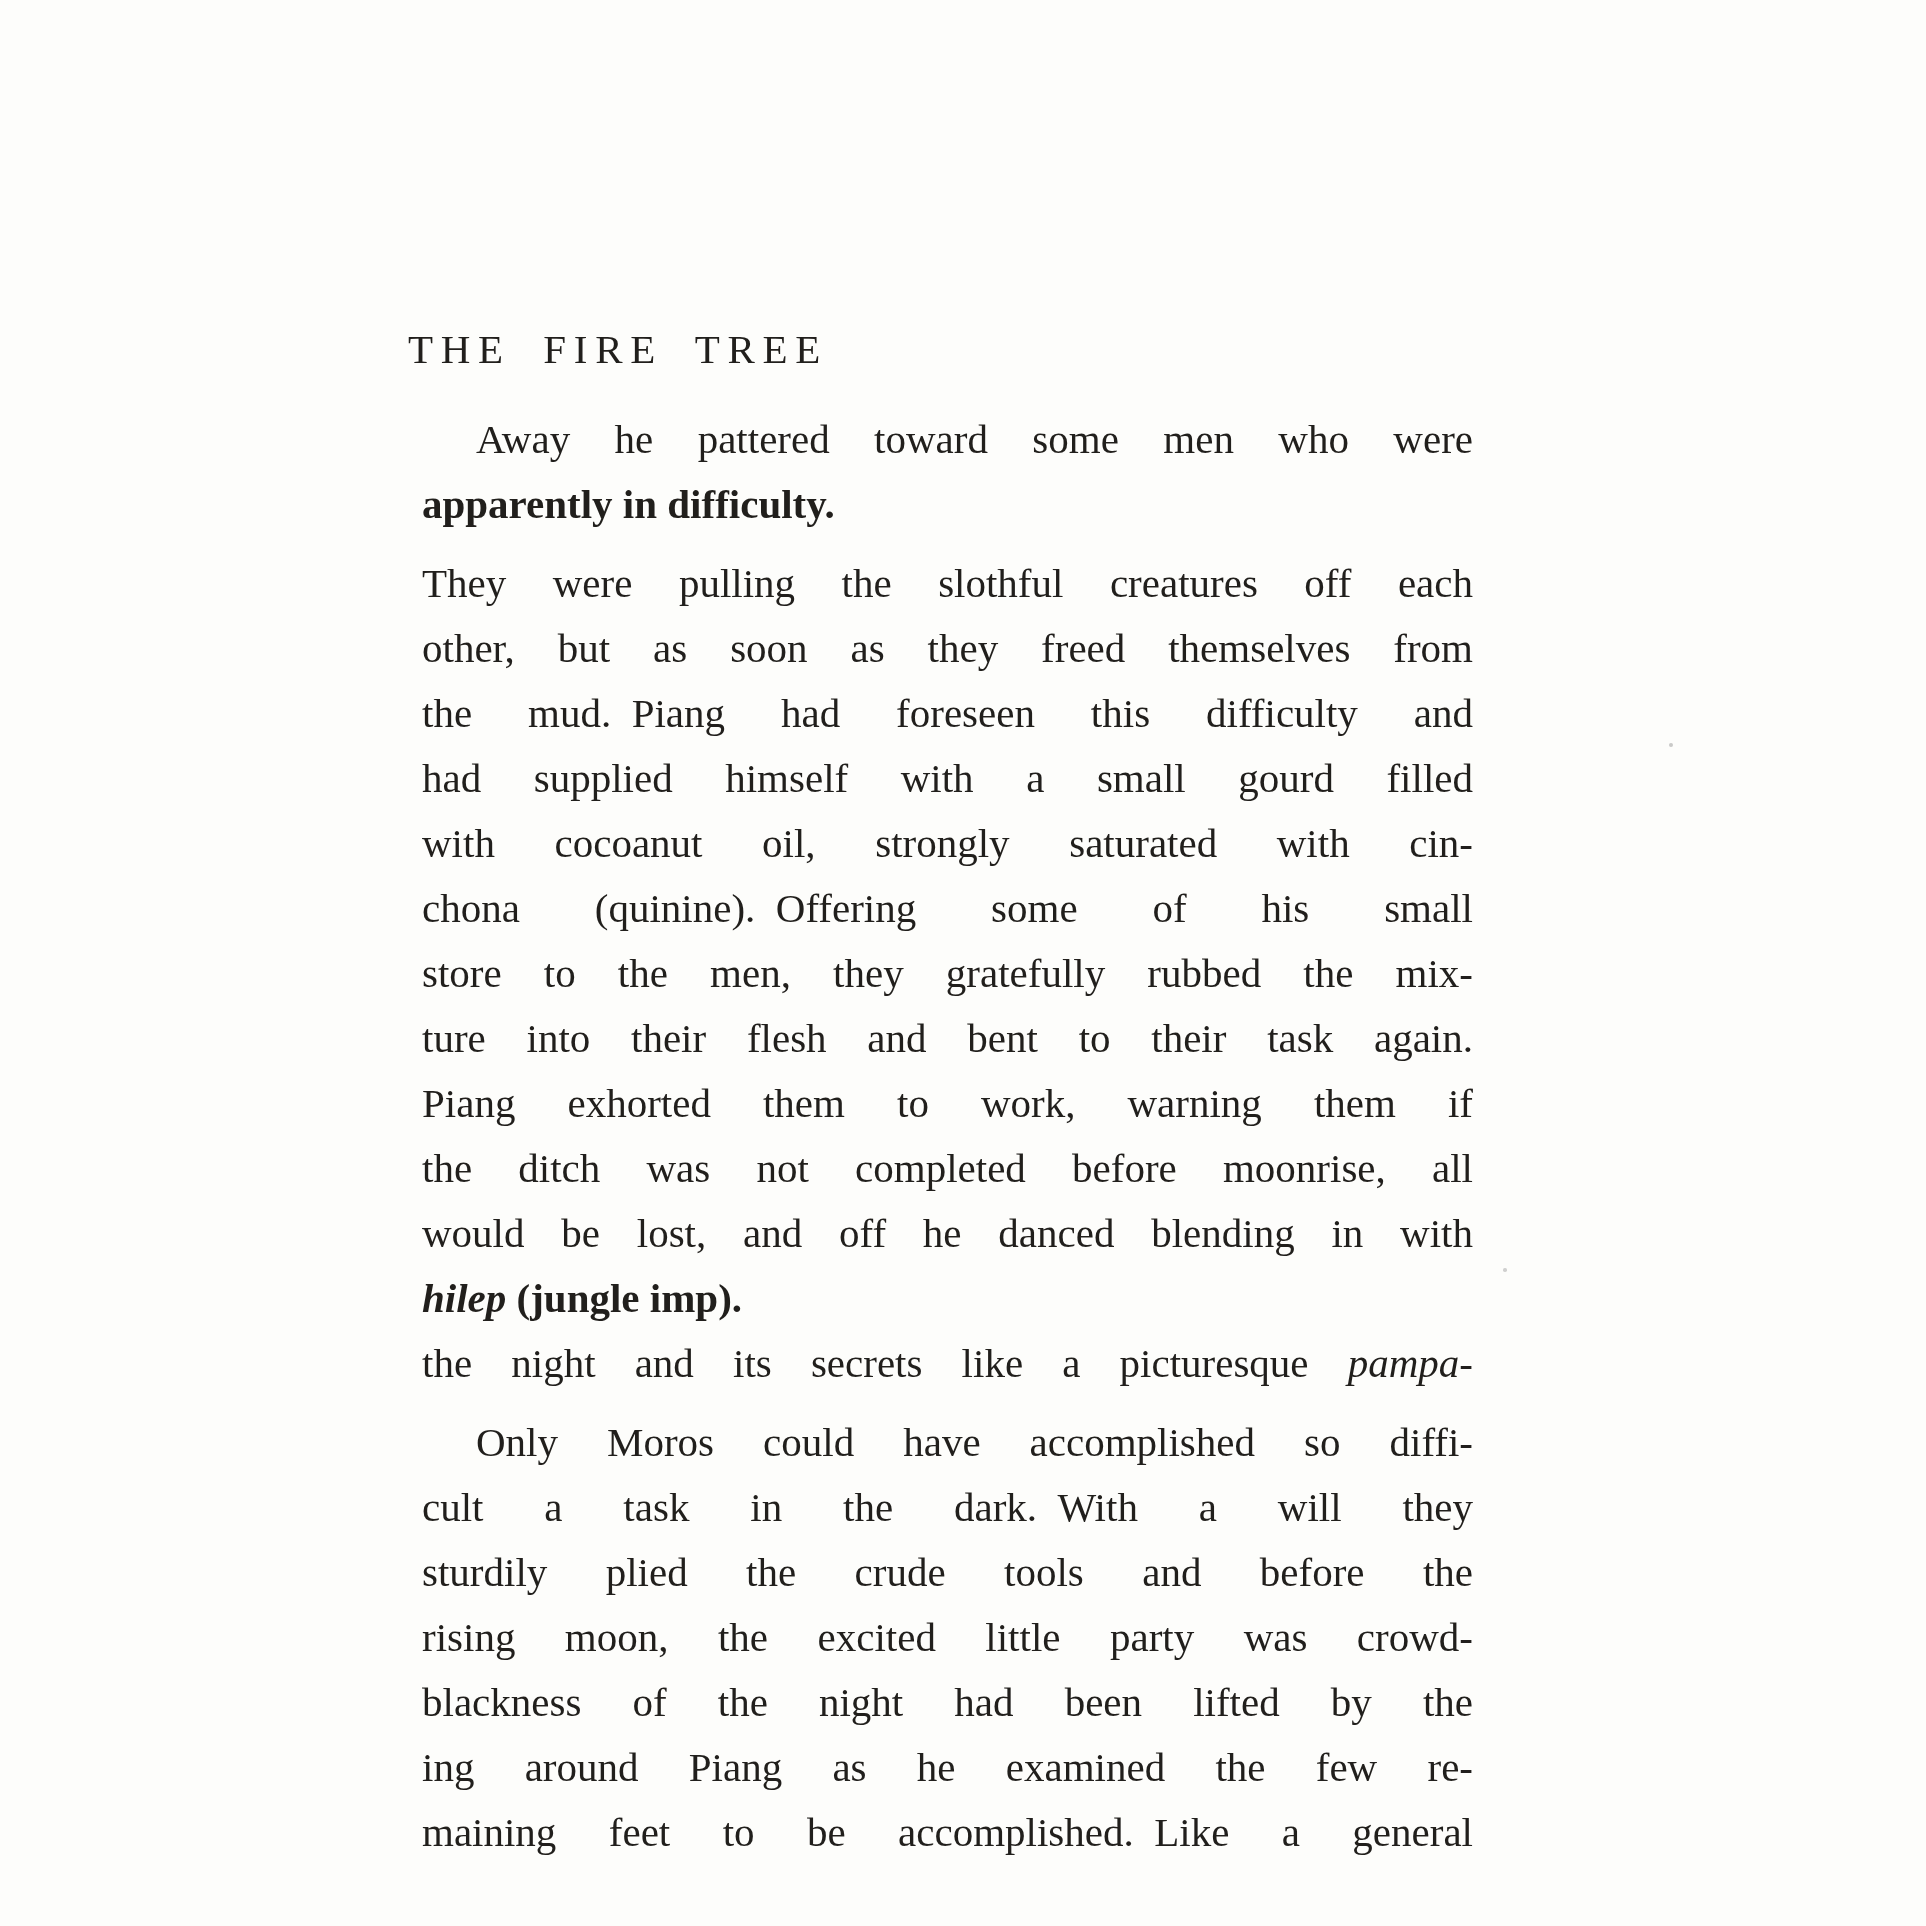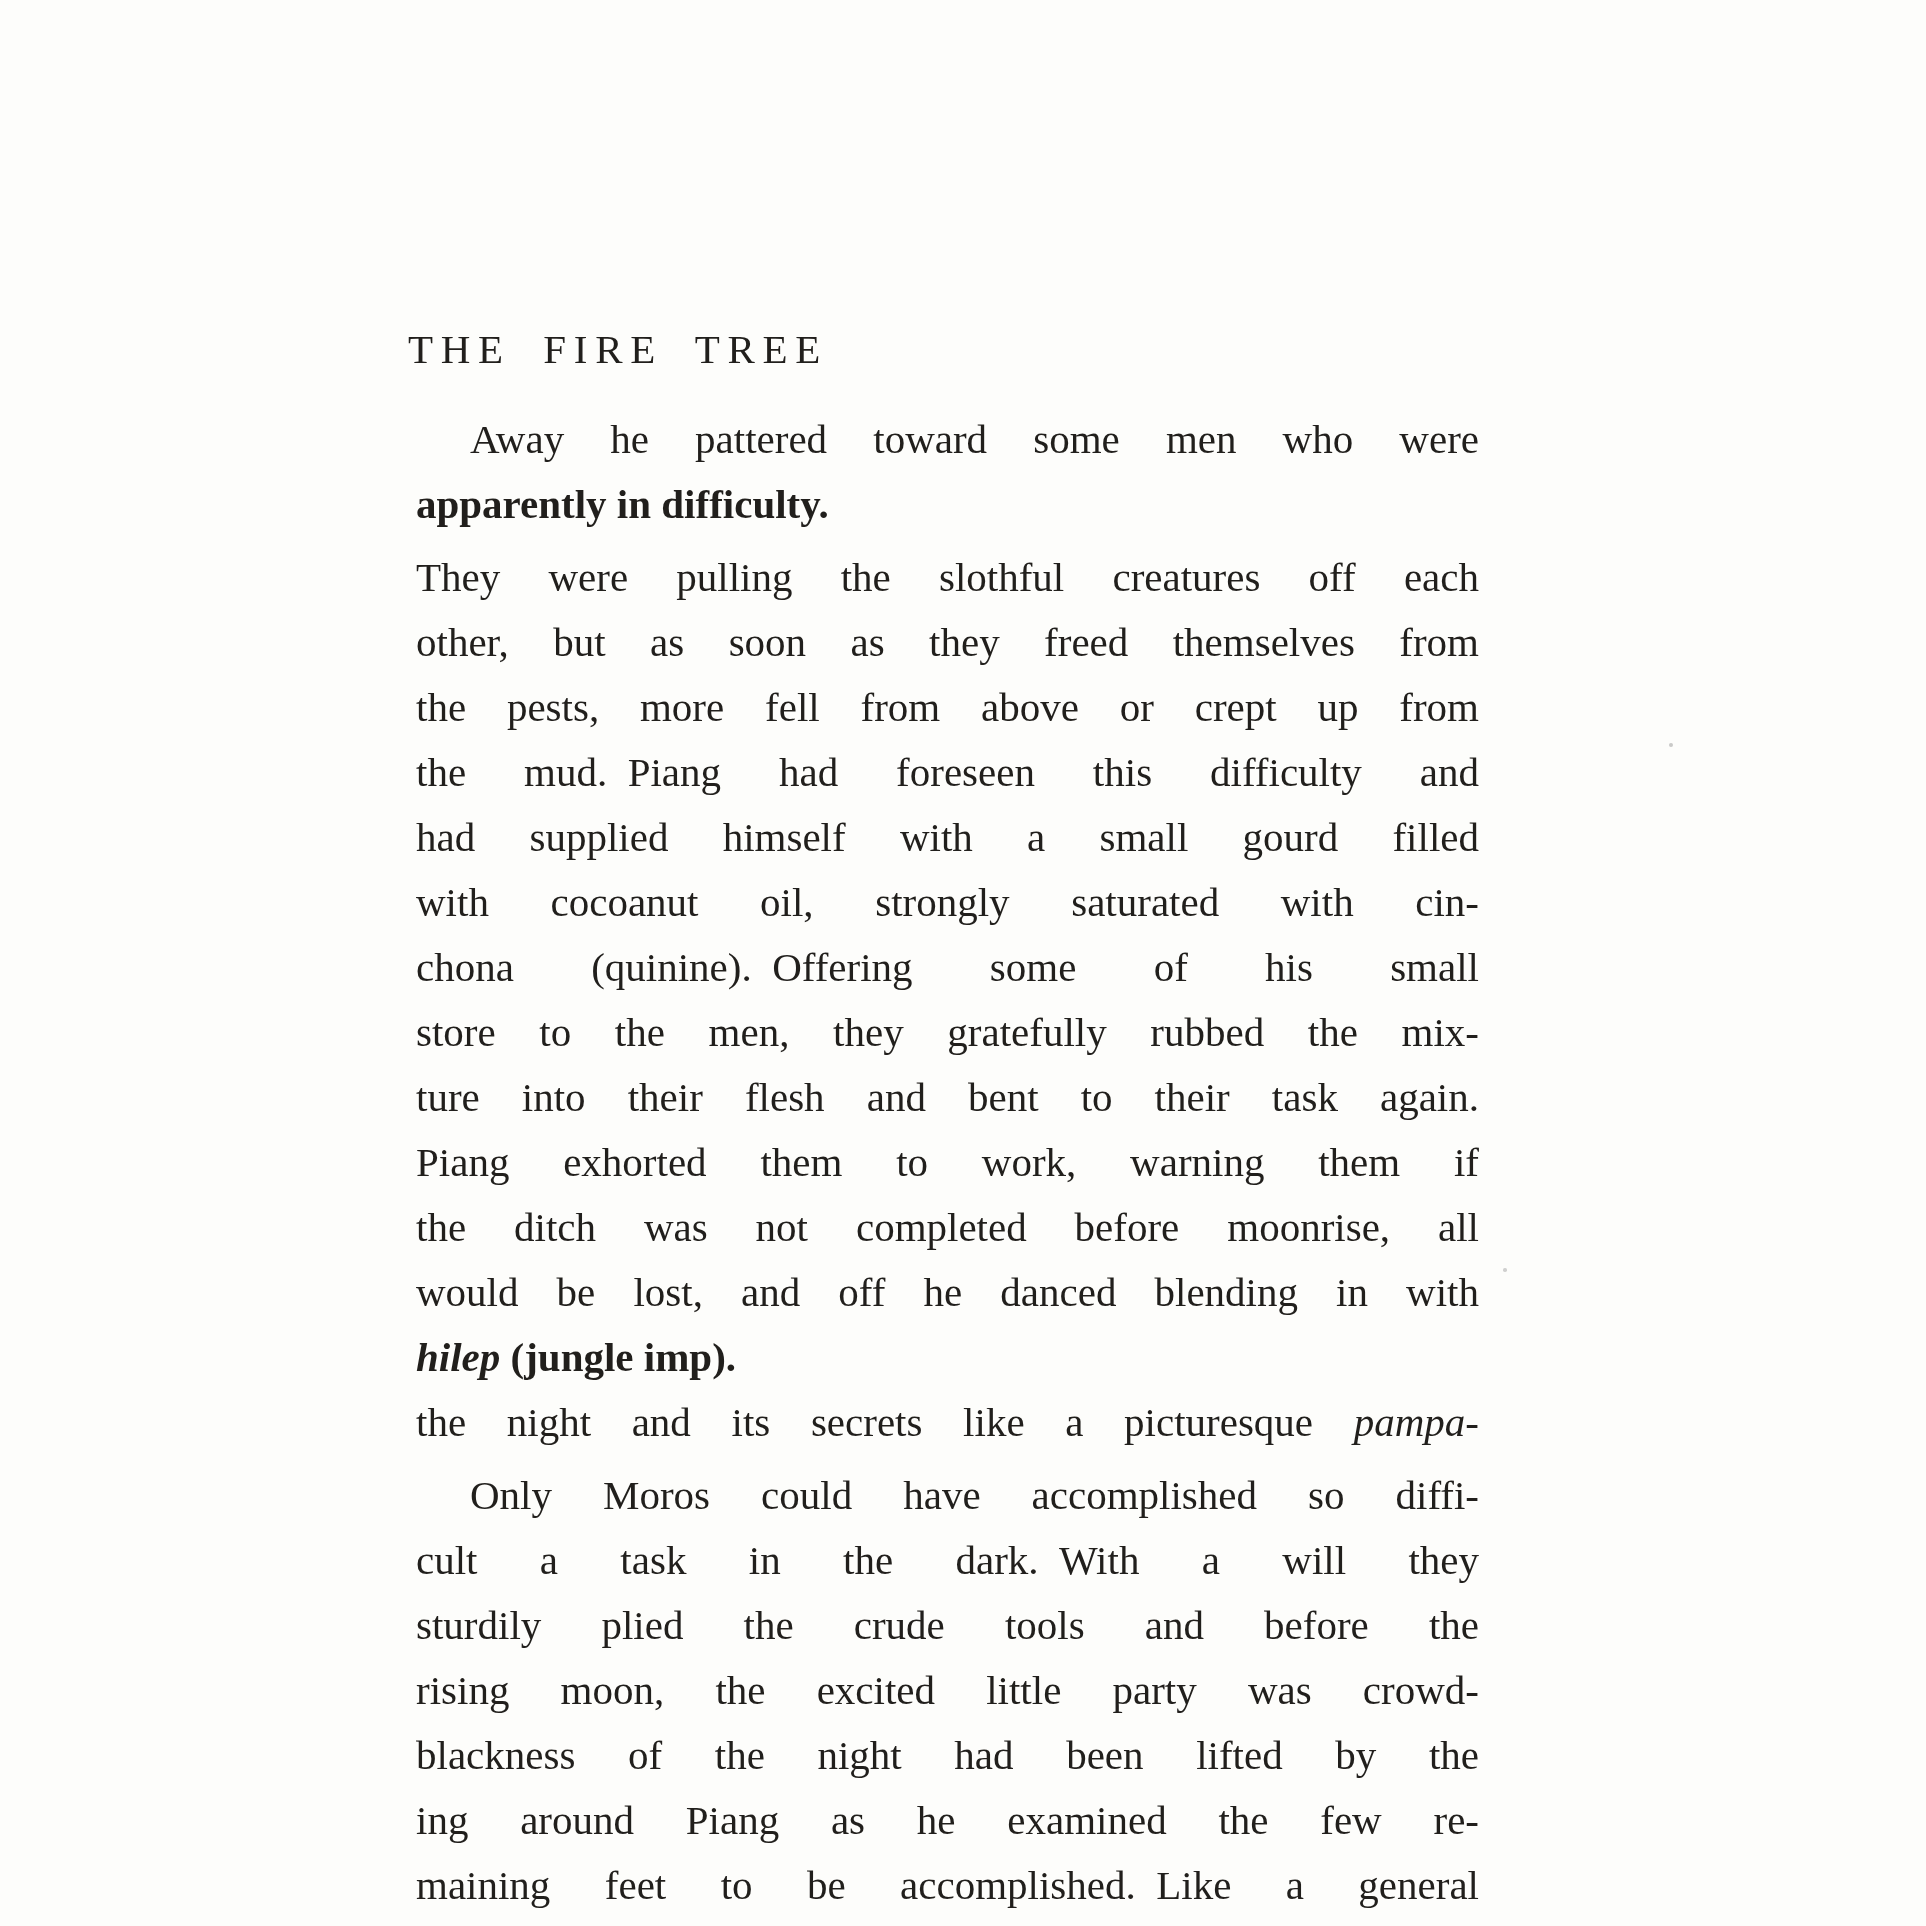--- a/index.html
+++ b/index.html
@@ -23,21 +23,21 @@
     width: 1079px;
   }
   .page-title {
     font-size: 41px;
     font-weight: 400;
     letter-spacing: 7.7px;
     word-spacing: 14.6px;
     line-height: 65px;
     margin: 0 0 25px 0;
   }
-  .paragraph { margin: 8px; }
+  .paragraph { margin: 14px; }
   .line {
     font-size: 41px;
     line-height: 65px;
     text-align: justify;
     text-align-last: justify;
     white-space: normal;
   }
   .line.indent { text-indent: 54px; }
   .line.lastline { text-align-last: left; font-weight: bold; }
   .it { font-style: italic; }
@@ -58,21 +58,20 @@
     <h1 class="page-title">THE FIRE TREE</h1>
 
     <div id="body-text">
         <div class="paragraph">
           <div class="line indent"><span>Away he pattered toward some men who were</span></div>
           <div class="line lastline"><span>apparently in difficulty.</span></div>
         </div>
         <div class="paragraph">
           <div class="line"><span>They were pulling the slothful creatures off each</span></div>
           <div class="line"><span>other, but as soon as they freed themselves from</span></div>
-          <div class="line"><span>the pests, more fell from above or crept up from</span></div>
           <div class="line"><span>the mud. Piang had foreseen this difficulty and</span></div>
           <div class="line"><span>had supplied himself with a small gourd filled</span></div>
           <div class="line"><span>with cocoanut oil, strongly saturated with cin-</span></div>
           <div class="line"><span>chona (quinine). Offering some of his small</span></div>
           <div class="line"><span>store to the men, they gratefully rubbed the mix-</span></div>
           <div class="line"><span>ture into their flesh and bent to their task again.</span></div>
           <div class="line"><span>Piang exhorted them to work, warning them if</span></div>
           <div class="line"><span>the ditch was not completed before moonrise, all</span></div>
           <div class="line"><span>would be lost, and off he danced blending in with</span></div>
           <div class="line lastline"><span class="it">hilep</span><span> (jungle imp).</span></div>

